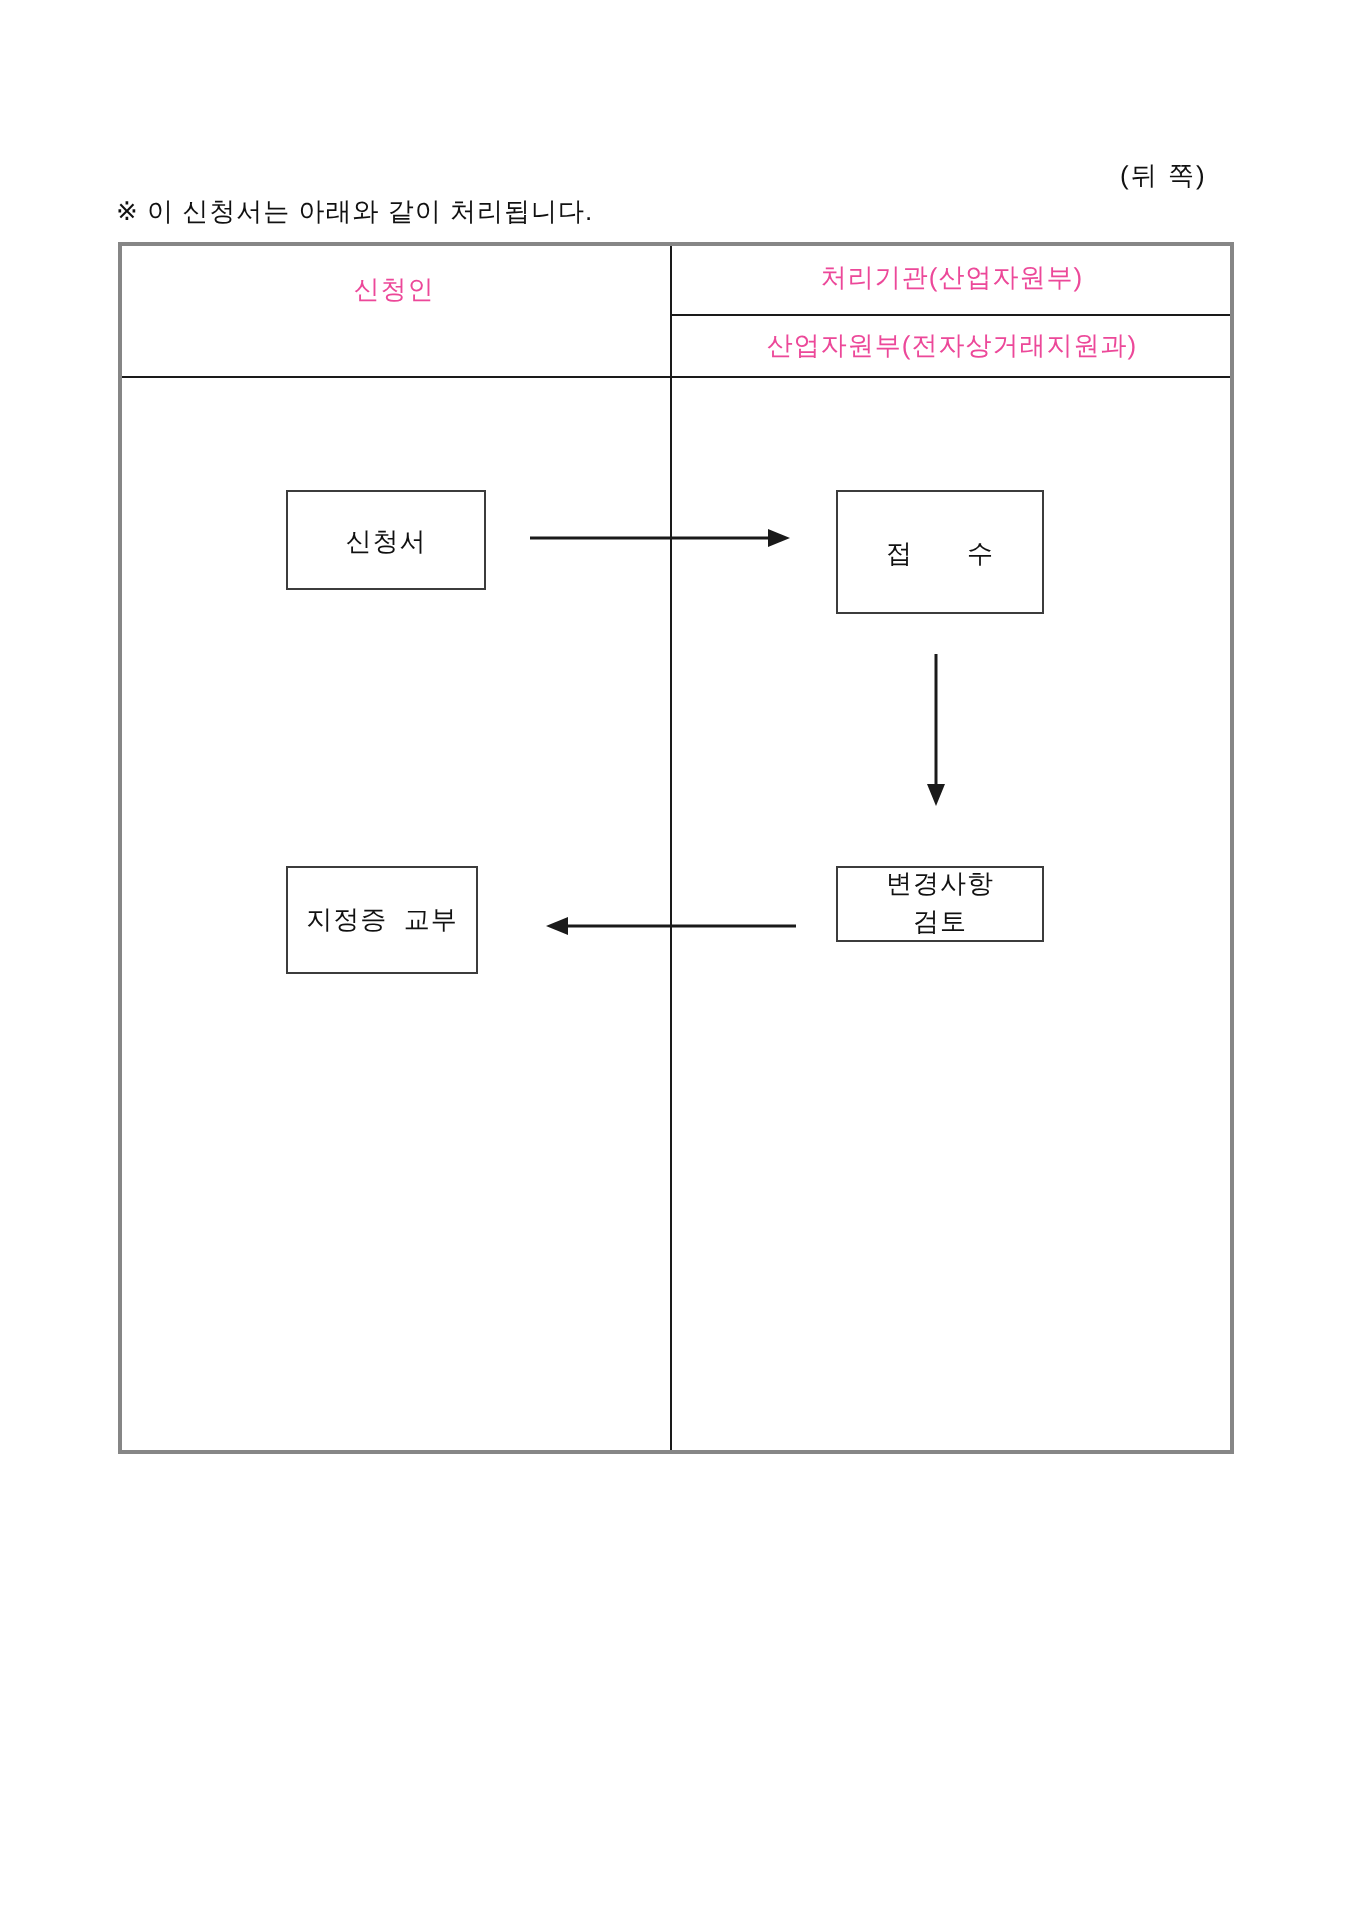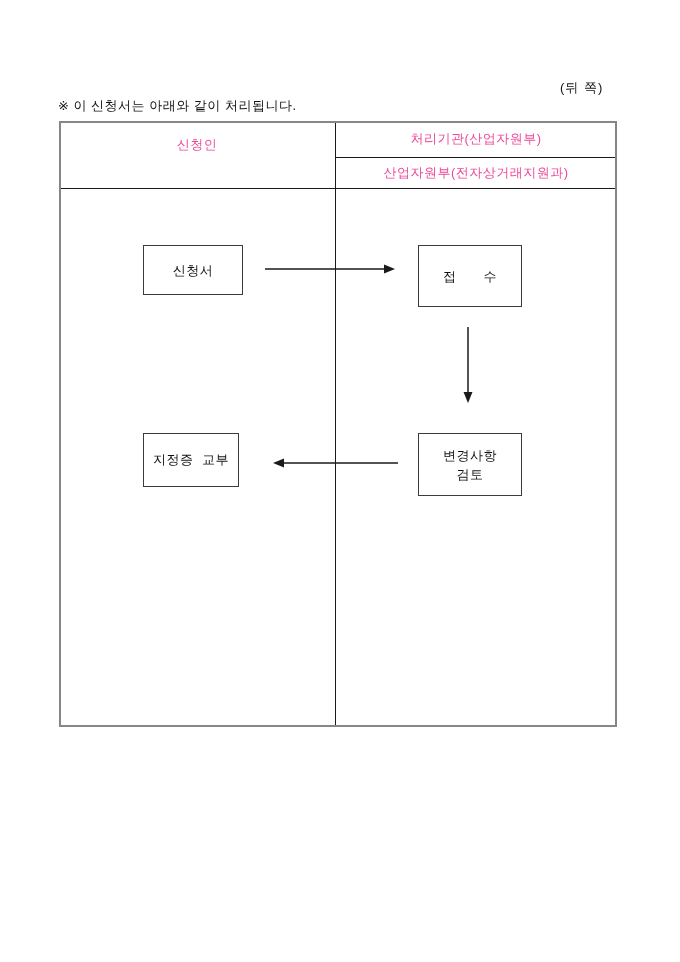--- a/index.html
+++ b/index.html
@@ -67,21 +67,21 @@
     display: flex; flex-direction: column;
     align-items: center; justify-content: center;
     font-size: 13px; color: #111111;
     letter-spacing: 0.5px;
     line-height: 19px;
     text-align: center;
   }
   .box-application { left: 143px; top: 245px; width: 100px; height: 50px; }
   .box-receipt     { left: 418px; top: 245px; width: 104px; height: 62px; }
   .box-issue       { left: 143px; top: 433px; width: 96px; height: 54px; font-family: Liberation Mono, monospace; }
-  .box-review      { left: 418px; top: 433px; width: 104px; height: 63px; }
+  .box-review      { left: 418px; top: 433px; width: 104px; height: 38px; font-family: Liberation Mono, monospace; }
 
   .arrow-layer {
     position: absolute;
     left: 0; top: 0; width: 680px; height: 962px;
     pointer-events: none;
   }
 </style>
 </head>
 <body>
 

